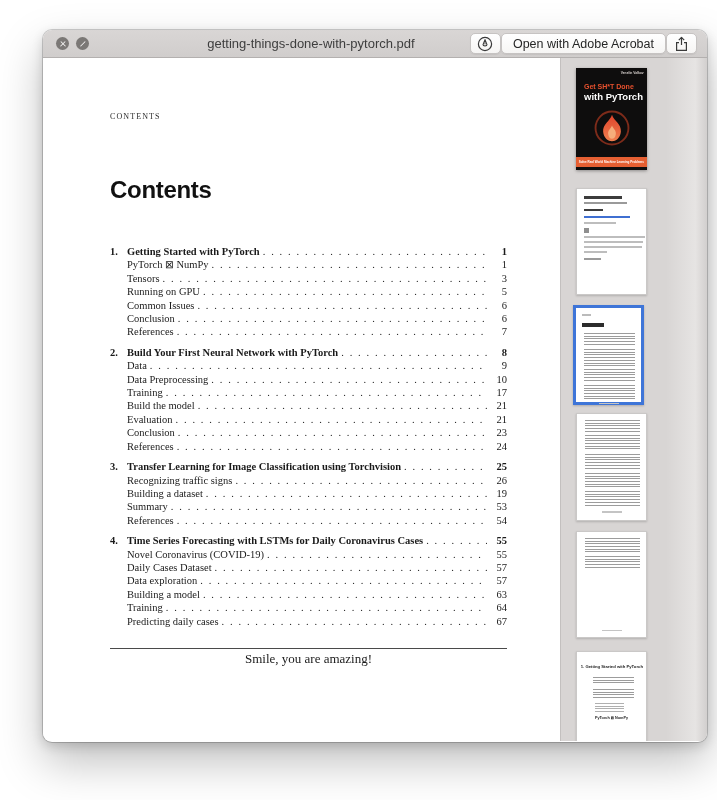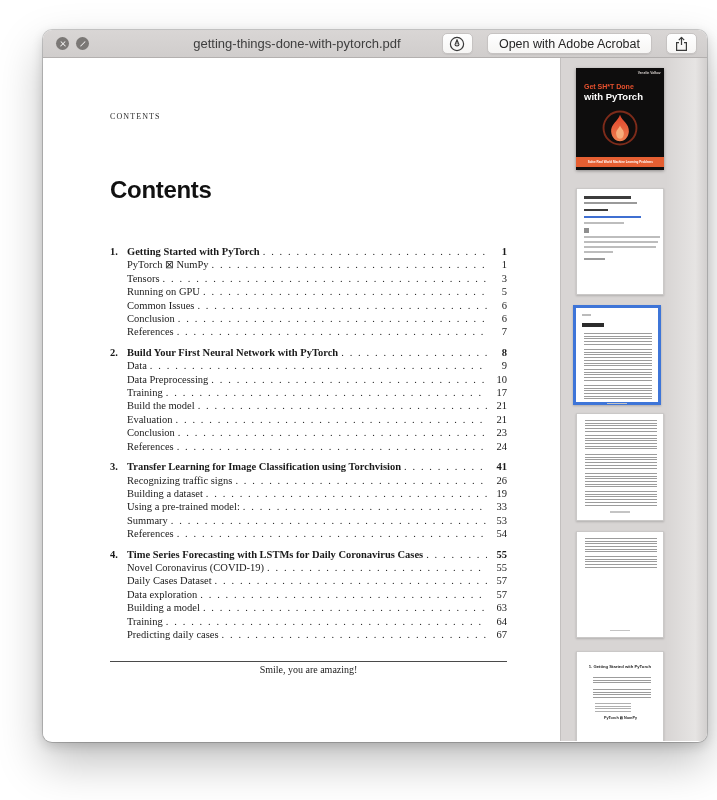--- a/index.html
+++ b/index.html
@@ -19,21 +19,21 @@
   }
   .traffic { display:flex; gap:7px; width:46px; flex-shrink:0; }
   .tl-btn { width:13px; height:13px; border-radius:50%; background:#7b7876; position:relative; cursor:default; }
   .tl-btn .bar { position:absolute; left:50%; top:50%; width:7px; height:1.4px; background:#f3f2f1; border-radius:1px; }
   .tl-btn .b1 { transform:translate(-50%,-50%) rotate(45deg); }
   .tl-btn .b2 { transform:translate(-50%,-50%) rotate(-45deg); }
   .tb-title {
     flex:1; text-align:center; padding-left:58px;
     font-size:13px; color:#3e3e3e; white-space:nowrap; overflow:hidden; text-overflow:ellipsis;
   }
-  .tb-actions { display:flex; gap:14px; align-items:center; flex-shrink:0; margin-left:8px; }
+  .tb-actions { display:flex; gap:0; align-items:center; flex-shrink:0; margin-left:8px; }
   .tb-btn {
     height:21px; background:linear-gradient(#ffffff,#f6f5f4);
     border:1px solid #c6c3c2; border-radius:5px;
     font-size:12.5px; color:#262626; font-family:"Liberation Sans",sans-serif;
     display:flex; align-items:center; justify-content:center; padding:0 11px;
     box-shadow:0 1px 1px rgba(0,0,0,0.06); cursor:default;
   }
   .icon-btn { width:31px; padding:0; }
 
   
@@ -61,29 +61,29 @@
     flex:1; overflow:hidden; white-space:nowrap;
     font-weight:400; padding:0 3px; color:#1a1a1a;
   }
   .toc-row .dots::after {
     content:". . . . . . . . . . . . . . . . . . . . . . . . . . . . . . . . . . . . . . . . . . . . . . . . . . . . . . . . . . . . . . . . . . . .";
     letter-spacing:1.6px;
   }
   .toc-row .pg { width:20px; text-align:right; flex-shrink:0; }
 
   .page-footer { width:397px; margin-top:20px; border-top:1px solid #4a4a4a; padding-top:2px; text-align:center; }
-  .page-footer .quote { font-size:10px; color:#1a1a1a; }
+  .page-footer .quote { font-size:13px; color:#1a1a1a; }
 
   
   .sidebar {
     flex:1; position:relative; overflow:hidden;
     background:linear-gradient(to right, #d8d5d4 0%, #d8d5d4 72%, #e6e4e3 92%, #d2cfce 100%);
     border-left:1px solid #c3c0bf;
   }
-  .thumb { width:88px; margin-left:15px; position:relative;text-decoration:underline; }
+  .thumb { width:71px; margin-left:15px; position:relative;text-decoration:underline; }
   .thumb.page-thumb { background:#fff; border:1px solid #cac8c7; box-shadow:0 1px 2px rgba(0,0,0,0.18); }
 
   
   .cover { height:102px; margin-top:10px; background:#0e0d0d; box-shadow:0 1px 3px rgba(0,0,0,0.35); overflow:hidden; }
   .cover-author { position:absolute; top:3px; right:3px; color:#d8d2cf; font-size:6px; font-weight:700;
                   transform:scale(0.55); transform-origin:top right; white-space:nowrap; }
   .cover-t1 { position:absolute; top:15px; left:8px; color:#e8512e; font-size:7px; font-weight:700; white-space:nowrap; }
   .cover-t2 { position:absolute; top:23px; left:8px; color:#ffffff; font-size:9.5px; font-weight:700; white-space:nowrap; }
   .flame-wrap { position:absolute; top:41px; left:50%; transform:translateX(-50%); width:38px; height:38px; }
   .cover-banner { position:absolute; left:0; right:0; bottom:3px; height:10px; background:#e55f32;
@@ -254,36 +254,31 @@
                 <span class="ttl">References</span>
                 <span class="dots"></span>
                 <span class="pg">24</span>
               </div>
             </div>
             <div class="toc-group">
               <div class="toc-row chapter">
                 <span class="num">3.</span>
                 <span class="ttl">Transfer Learning for Image Classification using Torchvision</span>
                 <span class="dots"></span>
-                <span class="pg">41</span>
+                <span class="pg">25</span>
               </div>
               <div class="toc-row sub">
                 <span class="ttl">Recognizing traffic signs</span>
                 <span class="dots"></span>
                 <span class="pg">26</span>
               </div>
               <div class="toc-row sub">
                 <span class="ttl">Building a dataset</span>
                 <span class="dots"></span>
                 <span class="pg">19</span>
-              </div>
-              <div class="toc-row sub">
-                <span class="ttl">Using a pre-trained model:</span>
-                <span class="dots"></span>
-                <span class="pg">33</span>
               </div>
               <div class="toc-row sub">
                 <span class="ttl">Summary</span>
                 <span class="dots"></span>
                 <span class="pg">53</span>
               </div>
               <div class="toc-row sub">
                 <span class="ttl">References</span>
                 <span class="dots"></span>
                 <span class="pg">54</span>

